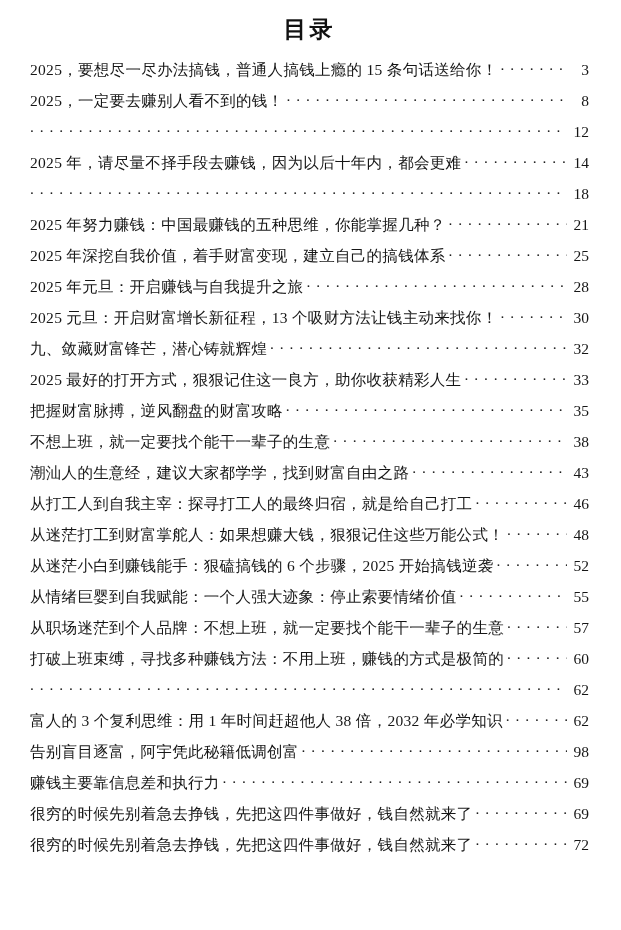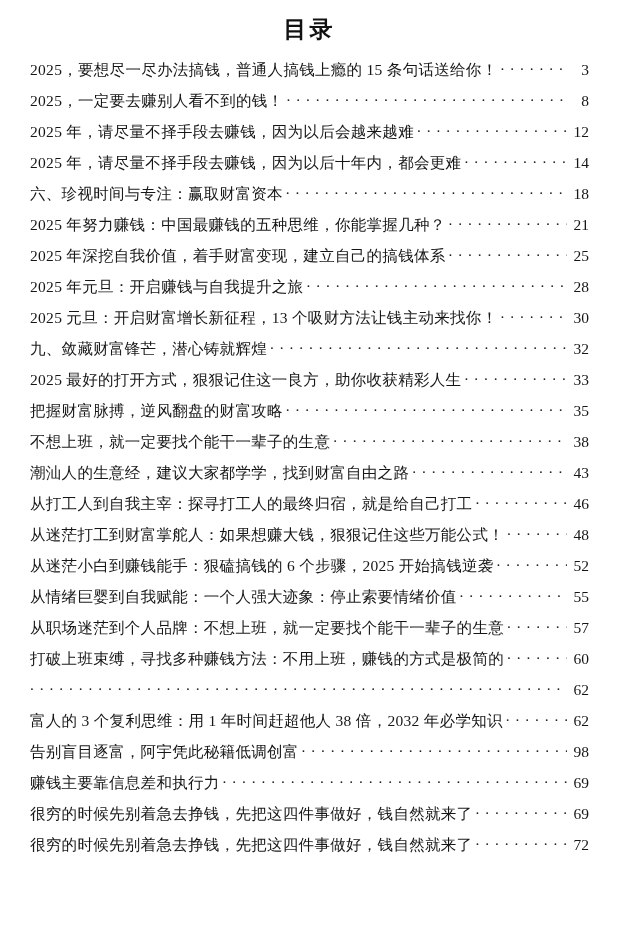--- a/index.html
+++ b/index.html
@@ -80,33 +80,31 @@
     <span class="p">3</span>
   </div>
 
   <div class="row">
     <span class="t">2025，一定要去赚别人看不到的钱！</span>
     <span class="leader"></span>
     <span class="p">8</span>
   </div>
 
   <div class="row">
-    <span class="t">2025 年，请尽量不择手段去赚钱，因为以后会越来越难</span>
     <span class="leader"></span>
     <span class="p">12</span>
   </div>
 
   <div class="row">
     <span class="t">2025 年，请尽量不择手段去赚钱，因为以后十年内，都会更难</span>
     <span class="leader"></span>
     <span class="p">14</span>
   </div>
 
   <div class="row">
-    <span class="t">六、珍视时间与专注：赢取财富资本</span>
     <span class="leader"></span>
     <span class="p">18</span>
   </div>
 
 
   <div class="row">
     <span class="t">2025 年努力赚钱：中国最赚钱的五种思维，你能掌握几种？</span>
     <span class="leader"></span>
     <span class="p">21</span>
   </div>

